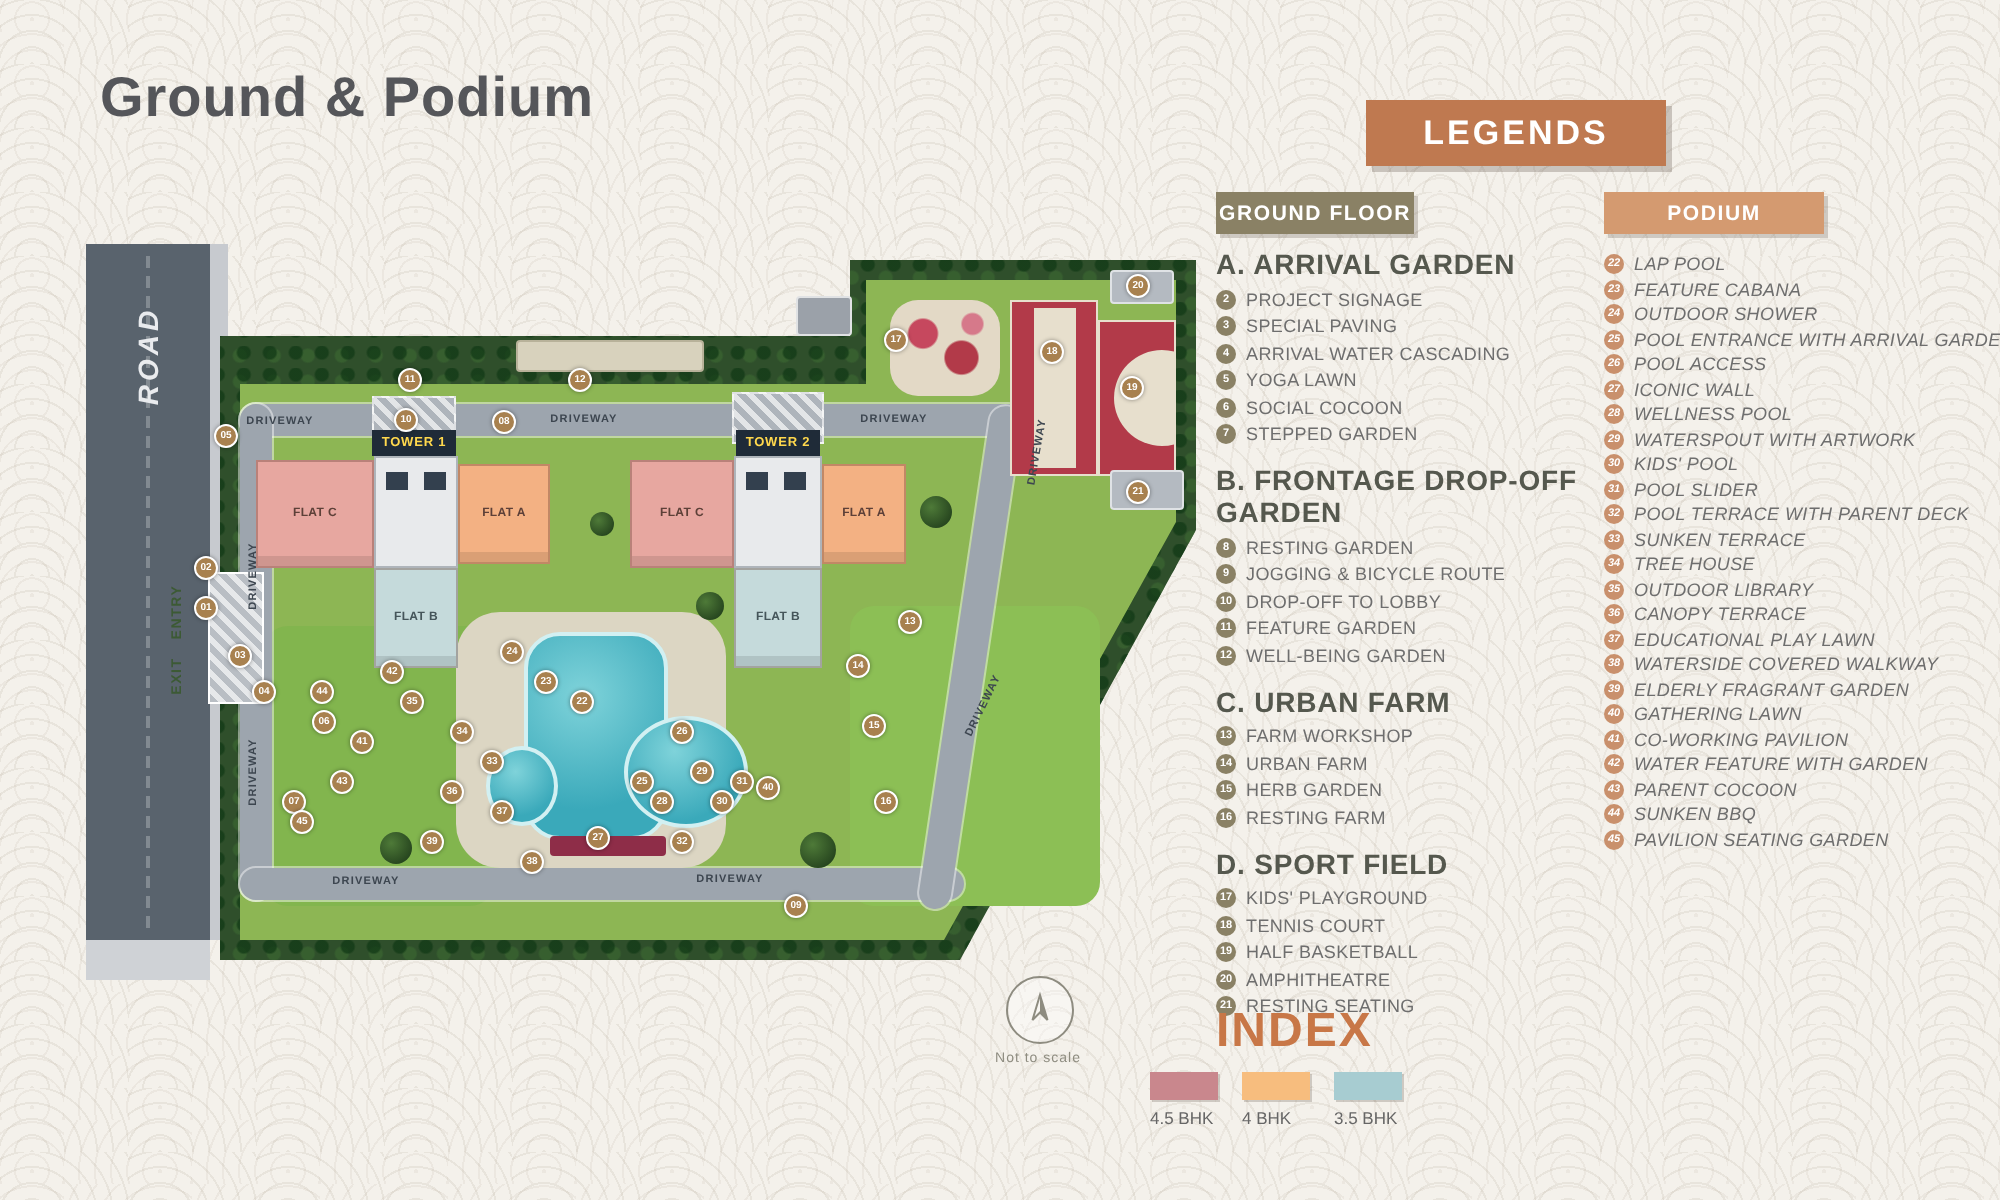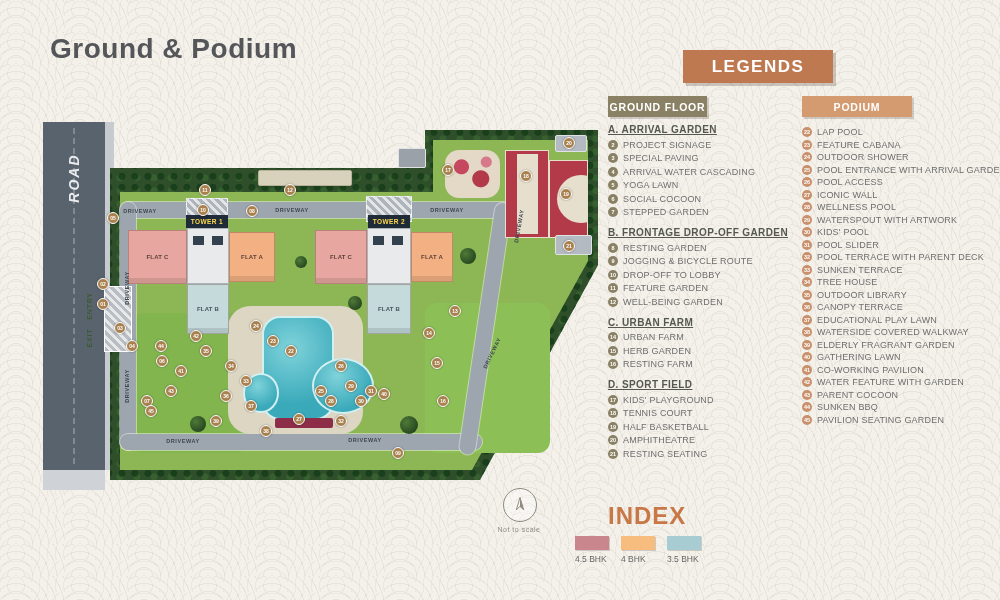--- a/index.html
+++ b/index.html
@@ -96,23 +96,23 @@
     color:#fff;font-size:17px;font-weight:bold;letter-spacing:1.5px;
     box-shadow:3px 3px 0 rgba(120,110,100,.35);}
   .col-header{position:absolute;height:21px;display:flex;align-items:center;justify-content:center;
     color:#fff;font-size:10.5px;font-weight:bold;letter-spacing:.8px;
     box-shadow:2px 2px 0 rgba(120,110,100,.3);}
   #gf-header{left:608px;top:96px;width:99px;}
   #podium-header{left:802px;top:96px;width:110px;}
   #gf-sections{position:absolute;left:608px;top:124px;width:190px;}
   #podium-items{position:absolute;left:802px;top:126px;width:196px;}
   .legend-section{margin-bottom:8px;}
-  .sec-heading{font-size:10px;font-weight:bold;color:#55584e;letter-spacing:.4px;margin-bottom:3px;text-decoration:underline;}
+  .sec-heading{font-size:14px;font-weight:bold;color:#55584e;letter-spacing:.4px;margin-bottom:3px;}
   .legend-row{display:flex;align-items:center;height:13.5px;}
-  #podium-items .legend-row{height:12.5px;}
+  #podium-items .legend-row{height:12.5px;font-style:italic;}
   .badge{width:10px;height:10px;min-width:10px;border-radius:50%;color:#fff;font-size:5.5px;font-weight:bold;
     display:flex;align-items:center;justify-content:center;margin-right:5px;}
   .badge-gf{background:#8a8165;}
   .badge-po{background:#c9906c;}
   .item-label{font-size:9px;color:#6e6e6e;letter-spacing:.2px;white-space:nowrap;}
   
   .index-title{position:absolute;left:608px;top:502px;font-size:24px;font-weight:bold;color:#c87747;letter-spacing:1px;}
   #index-swatches{position:absolute;left:575px;top:536px;display:flex;gap:12px;}
   .swatch-wrap{width:34px;}
   .swatch{width:34px;height:14px;box-shadow:1px 1px 0 rgba(120,110,100,.3);}
@@ -302,20 +302,24 @@
           <span class="item-label">FEATURE GARDEN</span>
         </div>
         <div class="legend-row">
           <span class="badge badge-gf">12</span>
           <span class="item-label">WELL-BEING GARDEN</span>
         </div>
       </div>
       <div class="legend-section">
         <div class="sec-heading">C. URBAN FARM</div>
         <div class="legend-row">
+          <span class="badge badge-gf">13</span>
+          <span class="item-label">FARM WORKSHOP</span>
+        </div>
+        <div class="legend-row">
           <span class="badge badge-gf">14</span>
           <span class="item-label">URBAN FARM</span>
         </div>
         <div class="legend-row">
           <span class="badge badge-gf">15</span>
           <span class="item-label">HERB GARDEN</span>
         </div>
         <div class="legend-row">
           <span class="badge badge-gf">16</span>
           <span class="item-label">RESTING FARM</span>

